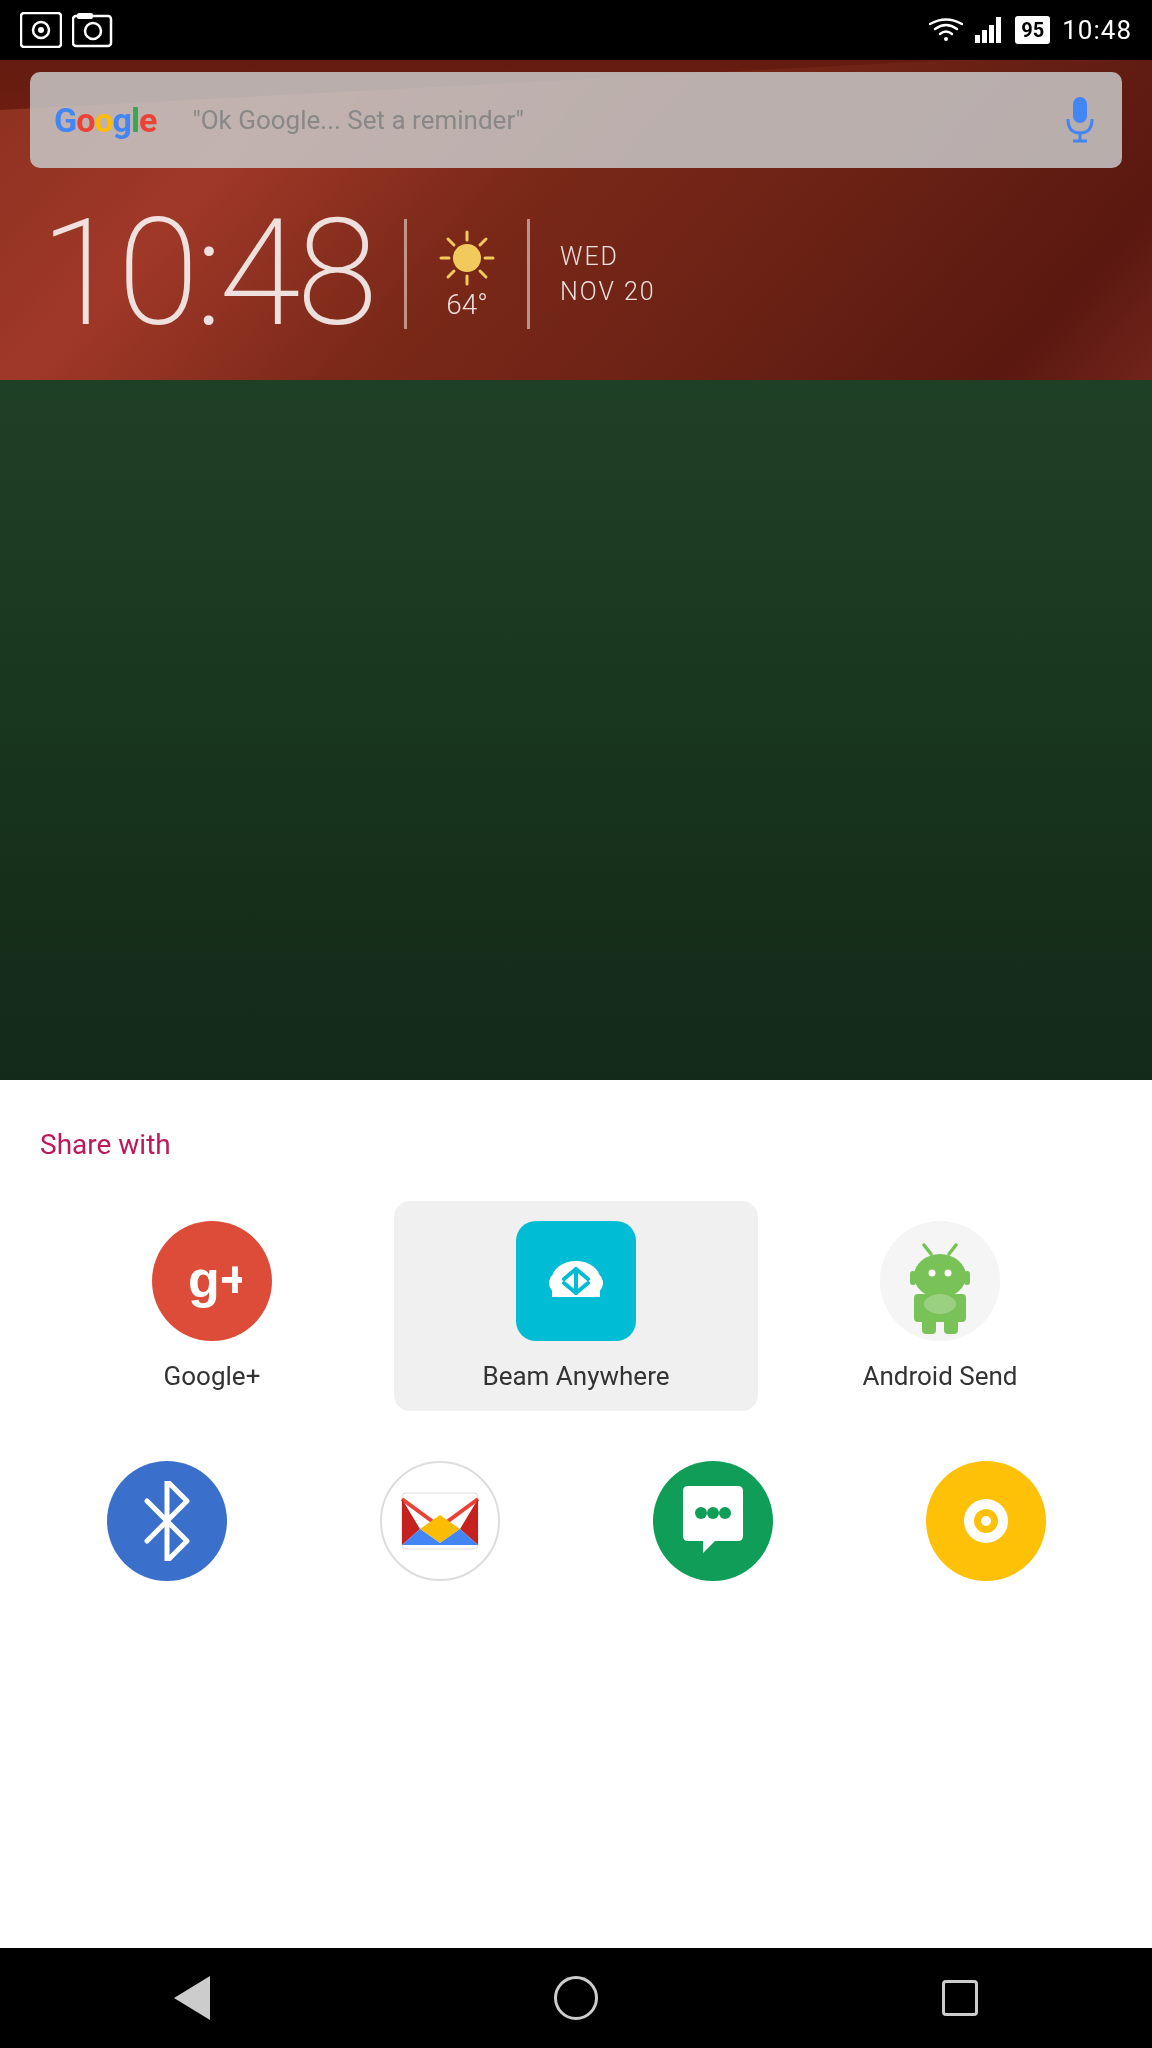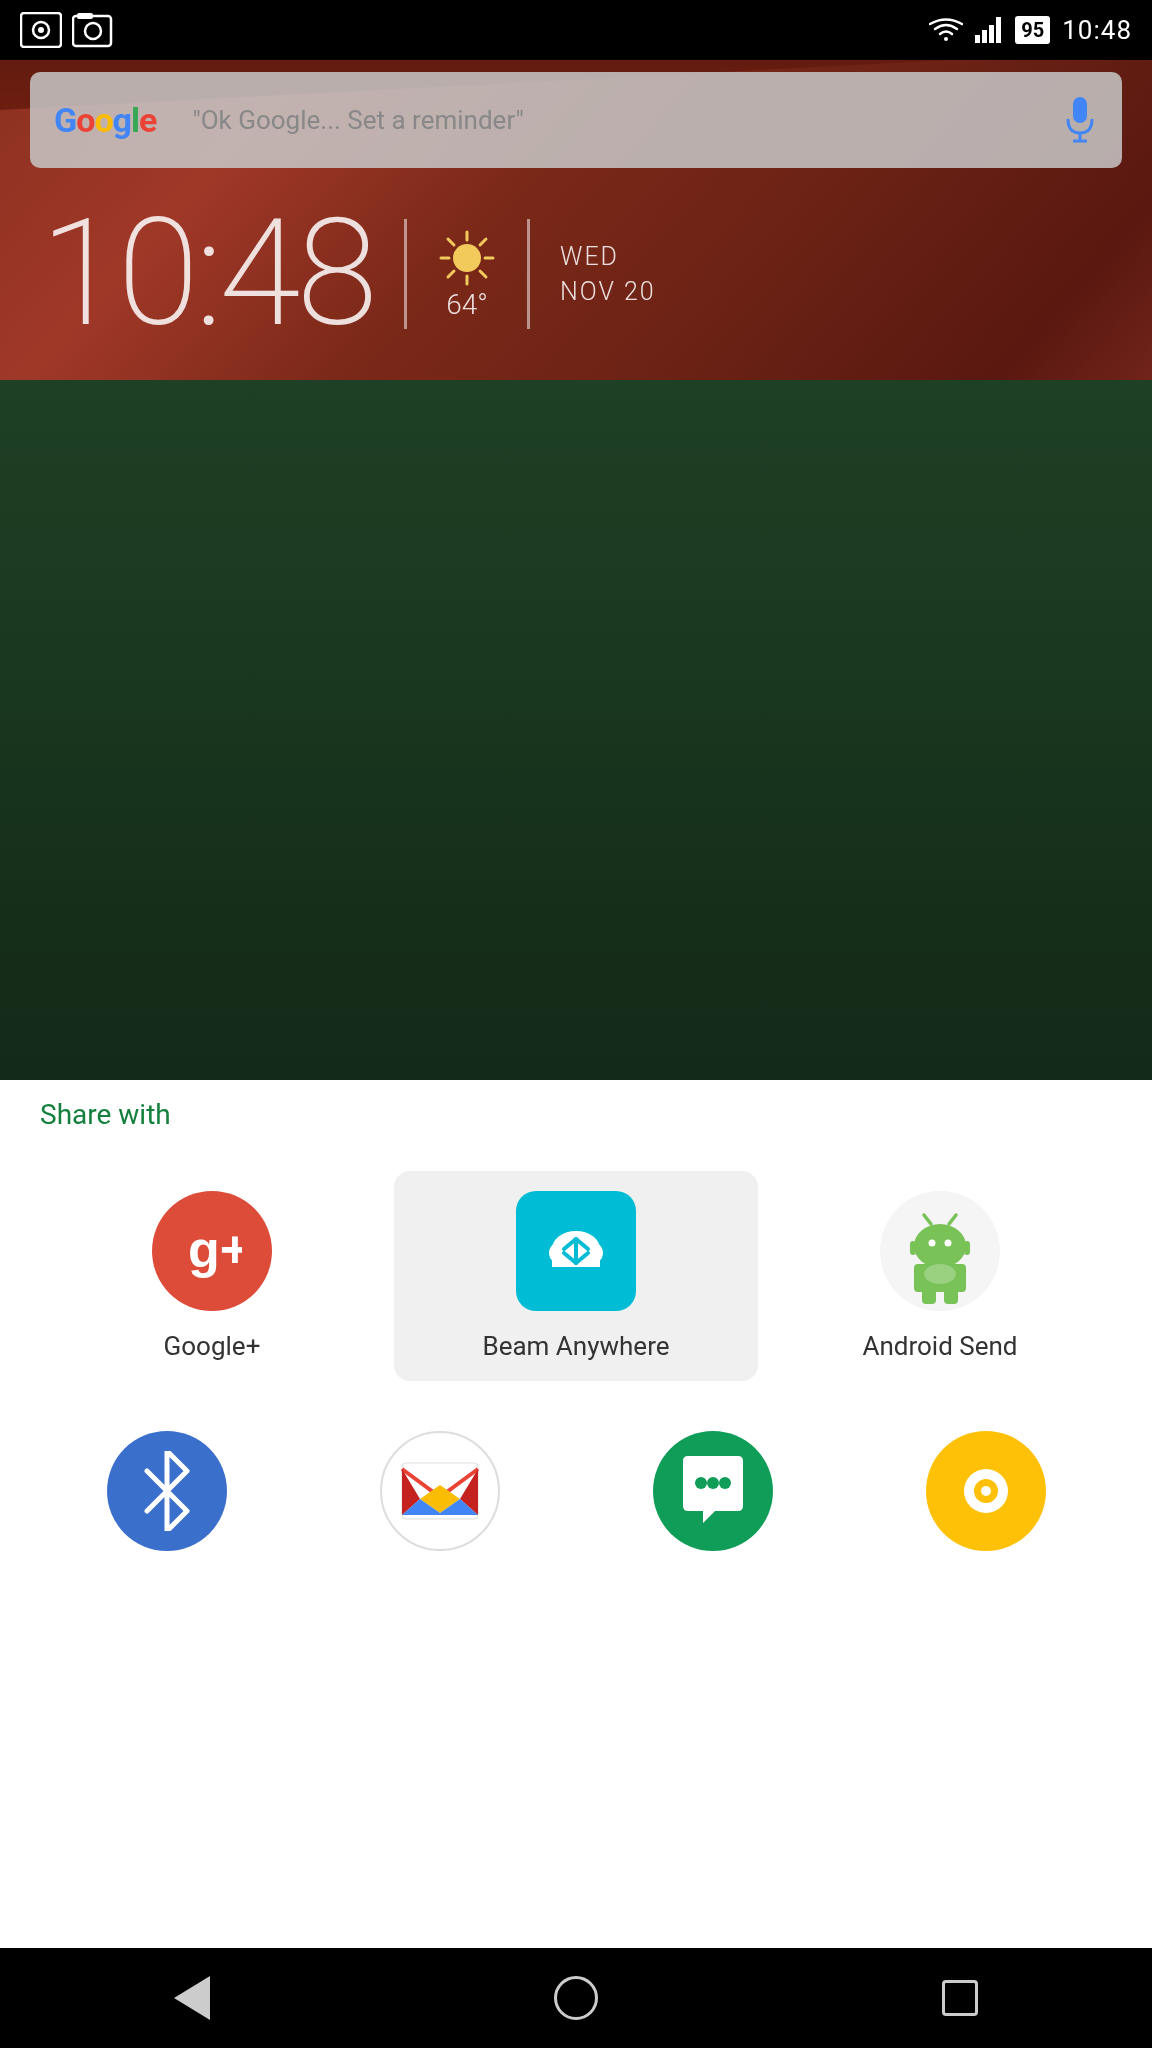--- a/index.html
+++ b/index.html
@@ -203,23 +203,23 @@
       position: absolute;
       bottom: 100px;
       left: 0; right: 0;
       height: 868px;
       background: #fff;
       border-radius: 0;
       z-index: 200;
     }
 
     .share-title {
-      padding: 18px 40px 20px;
+      padding: 48px 40px 20px;
       font-size: 28px;
-      color: #15803d;
+      color: #be185d;
       font-weight: 400;
     }
 
     .share-row {
       display: flex;
       padding: 20px 30px;
       gap: 0;
     }
 
     .share-app {

